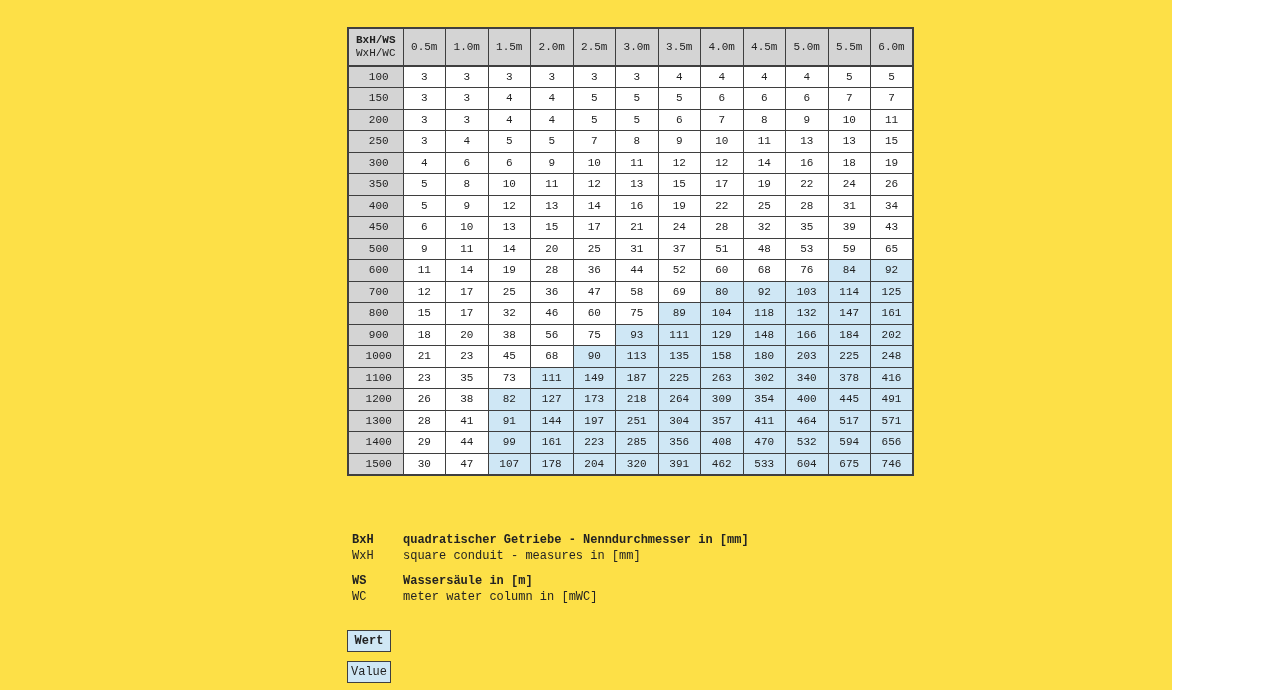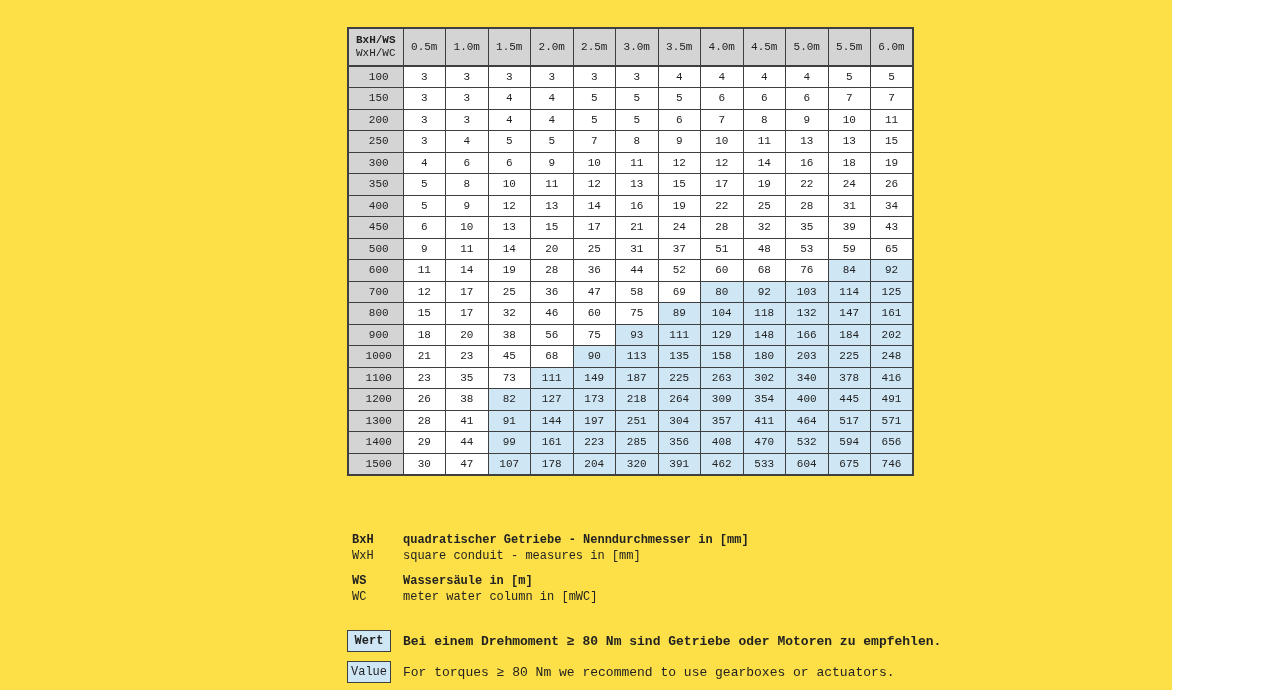--- a/index.html
+++ b/index.html
@@ -419,21 +419,19 @@
       </div>
       <div class="legend-item">
         <span class="abbr">WC</span>
         <span class="desc">meter water column in [mWC]</span>
       </div>
     </div>
 
   <div class="notes">
       <div class="note bold">
         <div class="tagbox">Wert</div>
-        <div class="note-text">Bei einem Drehmoment ≥ 80 Nm sind Getriebe oder Motoren zu empfehlen.</div>
       </div>
       <div class="note">
         <div class="tagbox">Value</div>
-        <div class="note-text">For torques ≥ 80 Nm we recommend to use gearboxes or actuators.</div>
       </div>
     </div>
 
 </div>
 
 </body></html>

